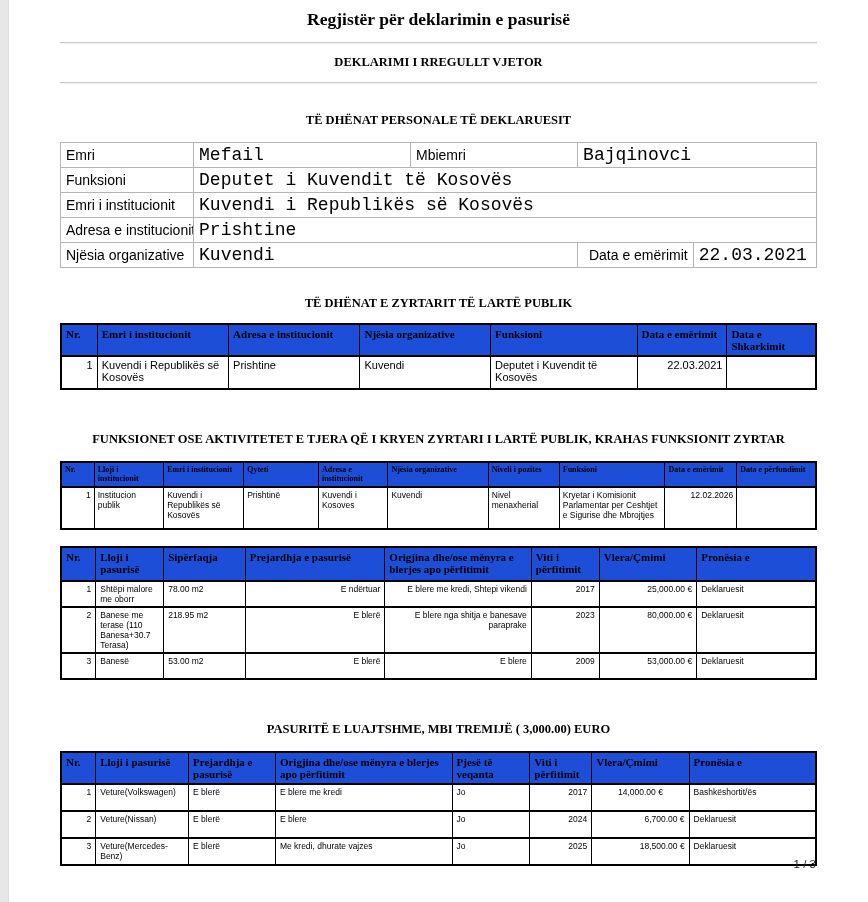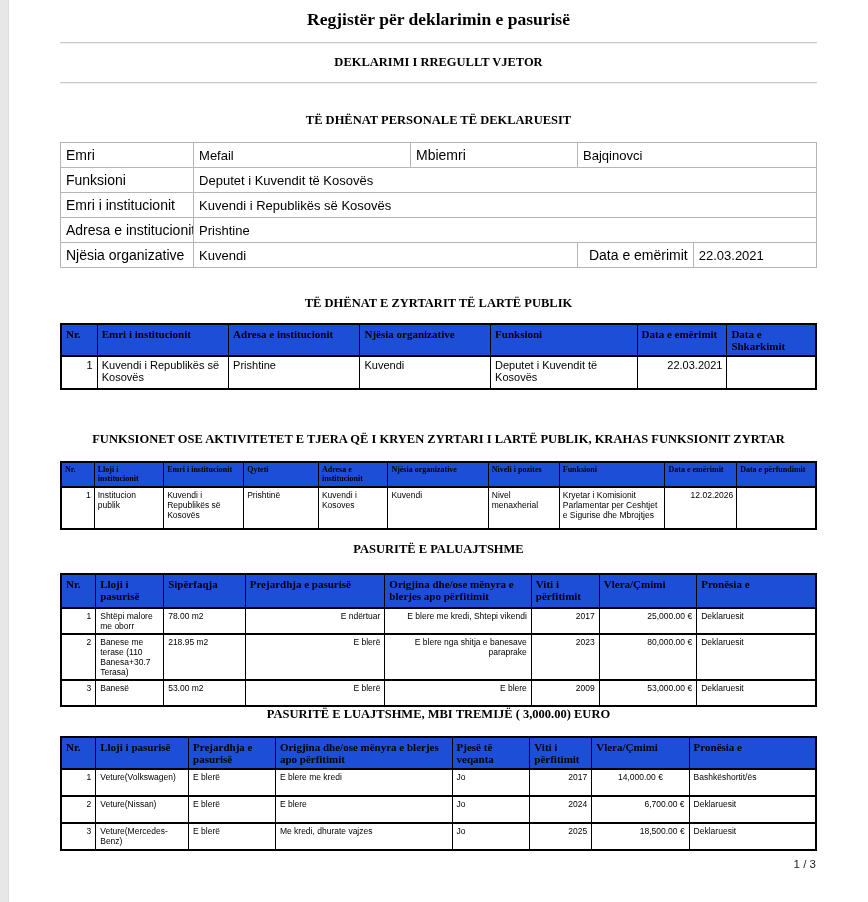--- a/index.html
+++ b/index.html
@@ -42,40 +42,40 @@
   }
   .section-title {
     font-size: 12.5px; font-weight: bold;
     text-align: center;
     margin: 0;
   }
   .st-personal   { margin-top: 29px; }
   .st-official   { margin-top: 28px; }
   .st-functions  { margin-top: 40px; line-height: 1.55; }
   .st-immovable  { margin-top: 12px; }
-  .st-movable    { }
+  .st-movable    { margin-top: 42px; }
 
   
   table.plain-table {
     width: 100%;
     border-collapse: collapse;
     margin-top: 14px;
     table-layout: fixed;
   }
   table.plain-table td {
     border: 1px solid #b5b5b5;
     padding: 2px 5px;
     height: 25px;
     vertical-align: middle;
     overflow: hidden;
     white-space: nowrap;
   }
   td.lbl { font-family: Liberation Sans, sans-serif; font-size: 14px; }
   td.lbl.right { text-align: right; }
-  td.val { font-family: Liberation Sans, sans-serif; font-size: 13px; }
+  td.val { font-family: Liberation Mono, monospace; font-size: 18px; }
 
   
   table.data-table {
     width: 100%;
     border-collapse: collapse;
     border: 2px solid #000;
     table-layout: fixed;
   }
   table.data-table th {
     background: #1d4ed8;
@@ -242,21 +242,20 @@
           <td>Kuvendi i Kosoves</td>
           <td>Kuvendi</td>
           <td>Nivel menaxherial</td>
           <td>Kryetar i Komisionit Parlamentar per Ceshtjet e Sigurise dhe Mbrojtjes</td>
           <td style="text-align: right;">12.02.2026</td>
           <td></td>
         </tr>
       </tbody>
     </table>
 
-  <h3 class="section-title st-immovable">PASURITË E PALUAJTSHME</h3>
   <table id="immovable-table" class="data-table" data-table="immovable_assets">
       <colgroup>
         <col style="width: 4.6%;">
         <col style="width: 9%;">
         <col style="width: 10.8%;">
         <col style="width: 18.5%;">
         <col style="width: 19.4%;">
         <col style="width: 9%;">
         <col style="width: 12.9%;">
         <col style="width: 15.8%;">

